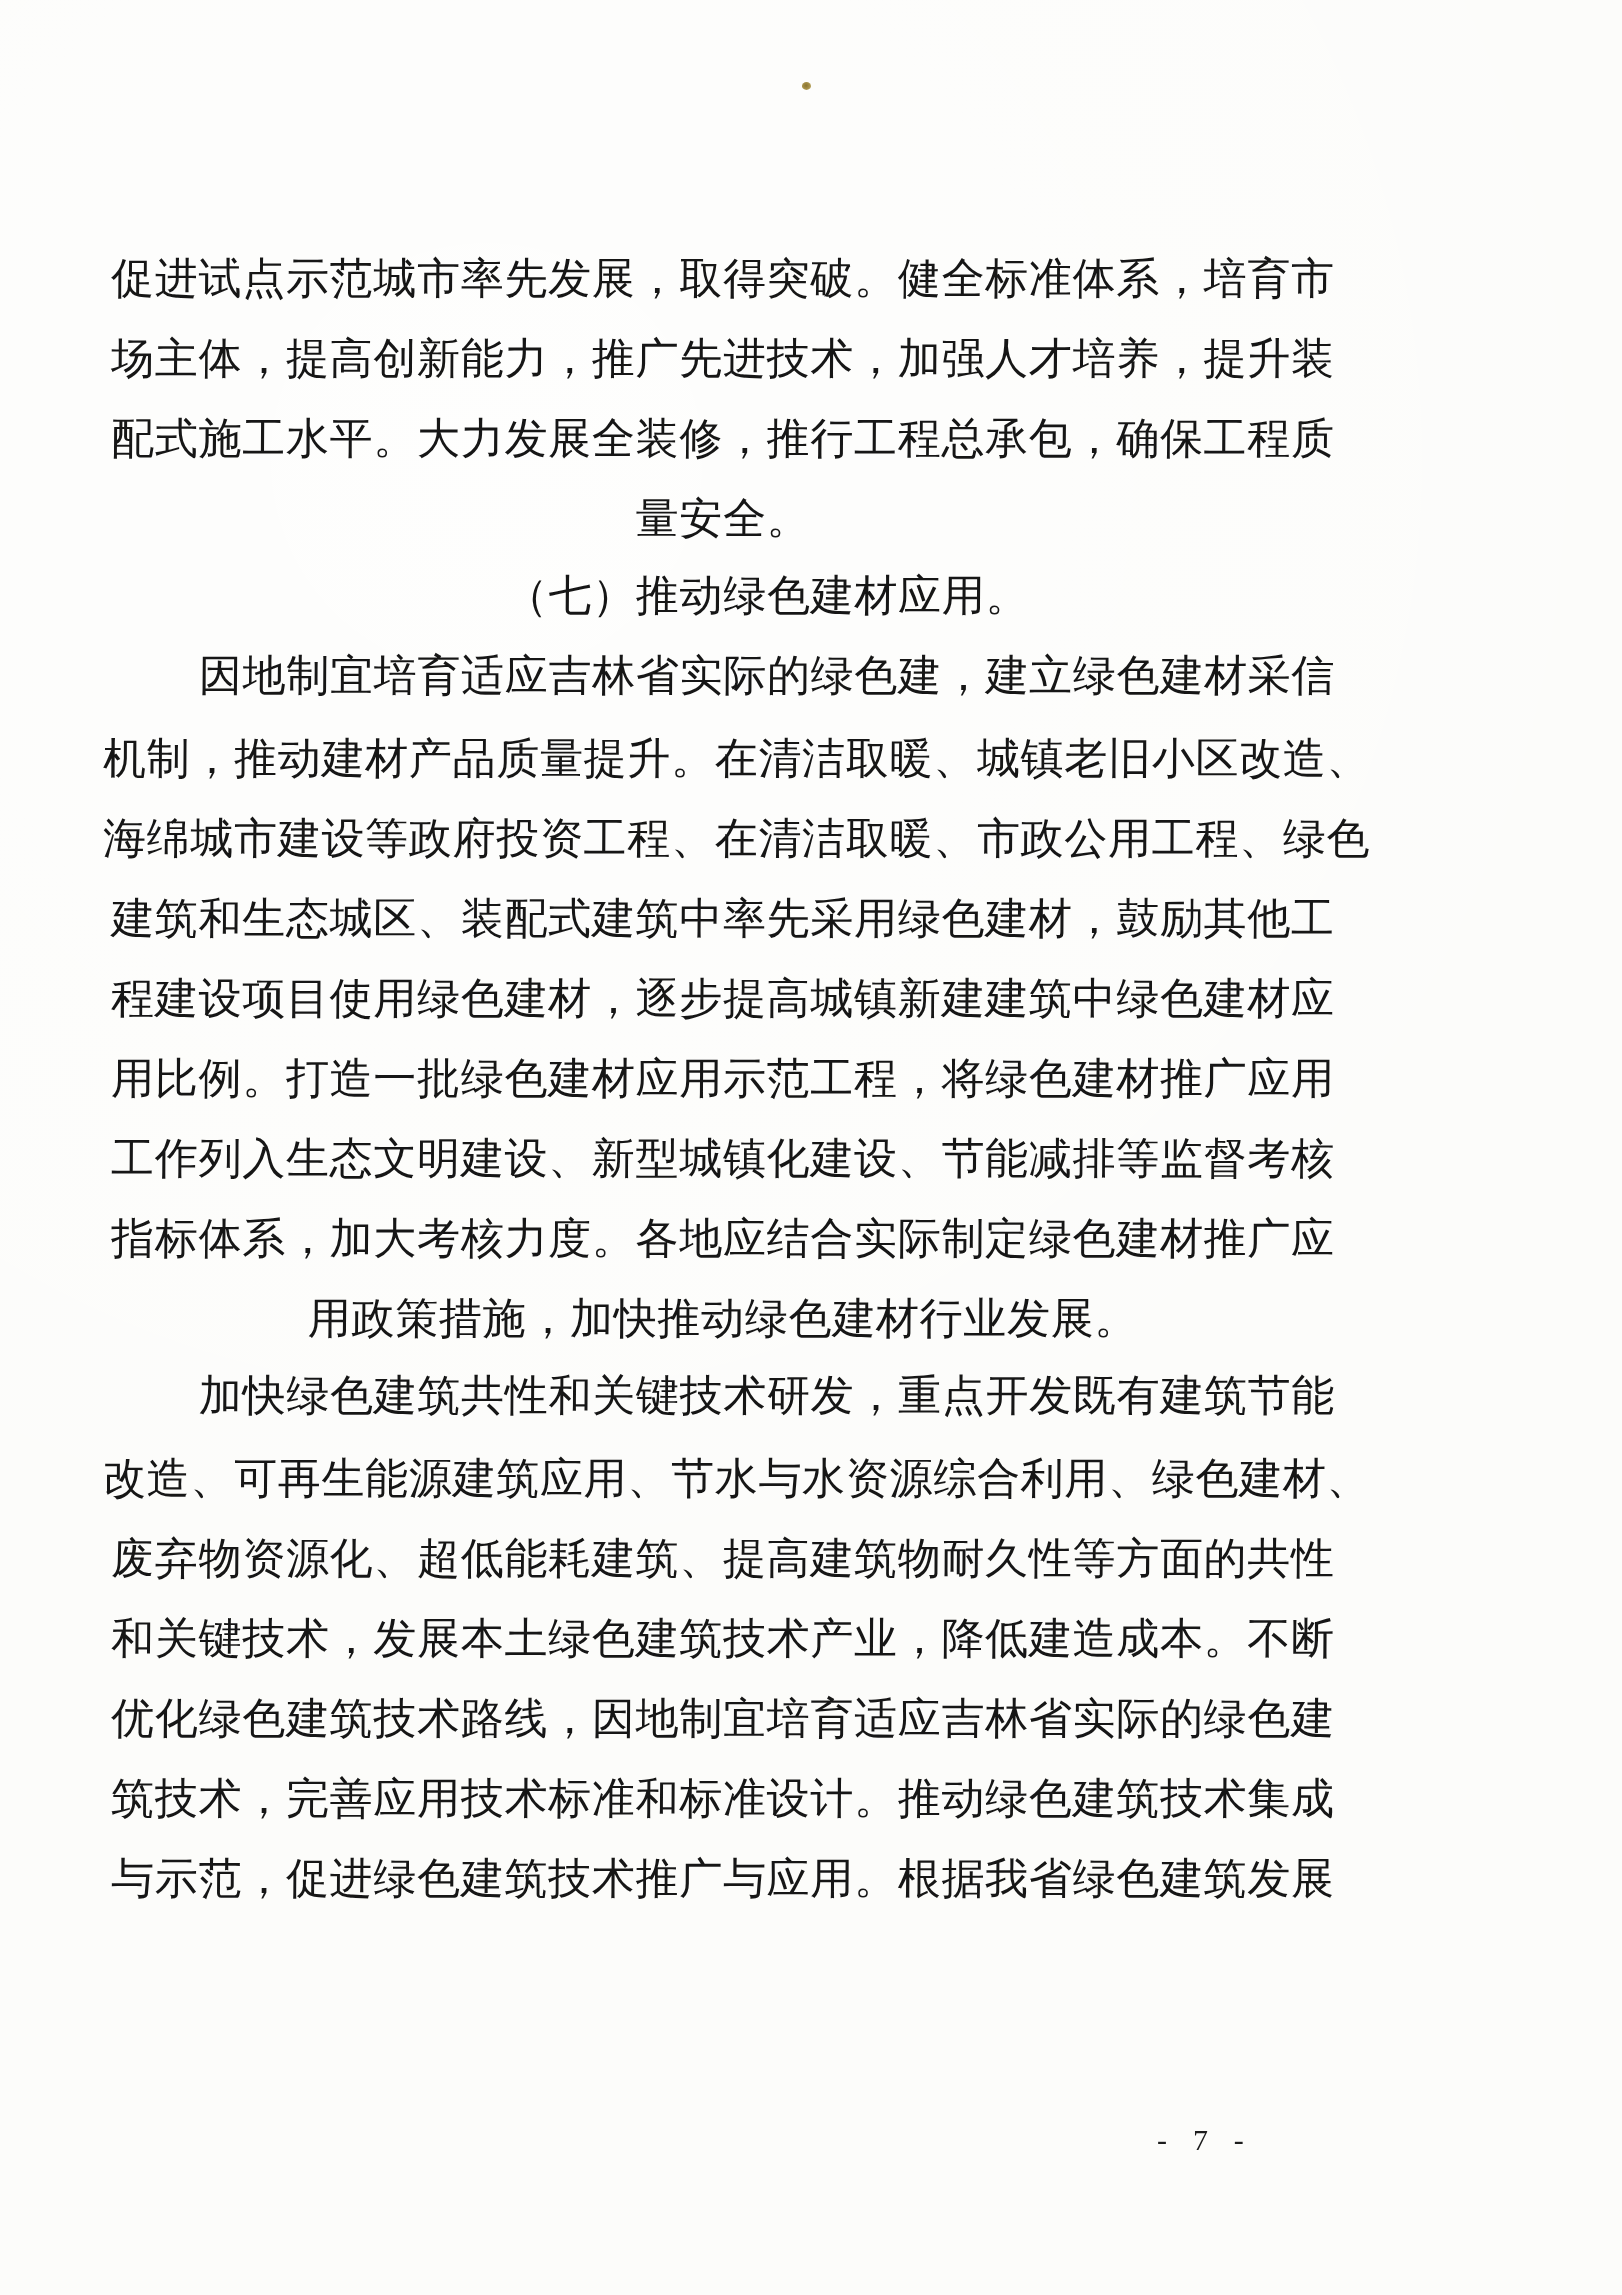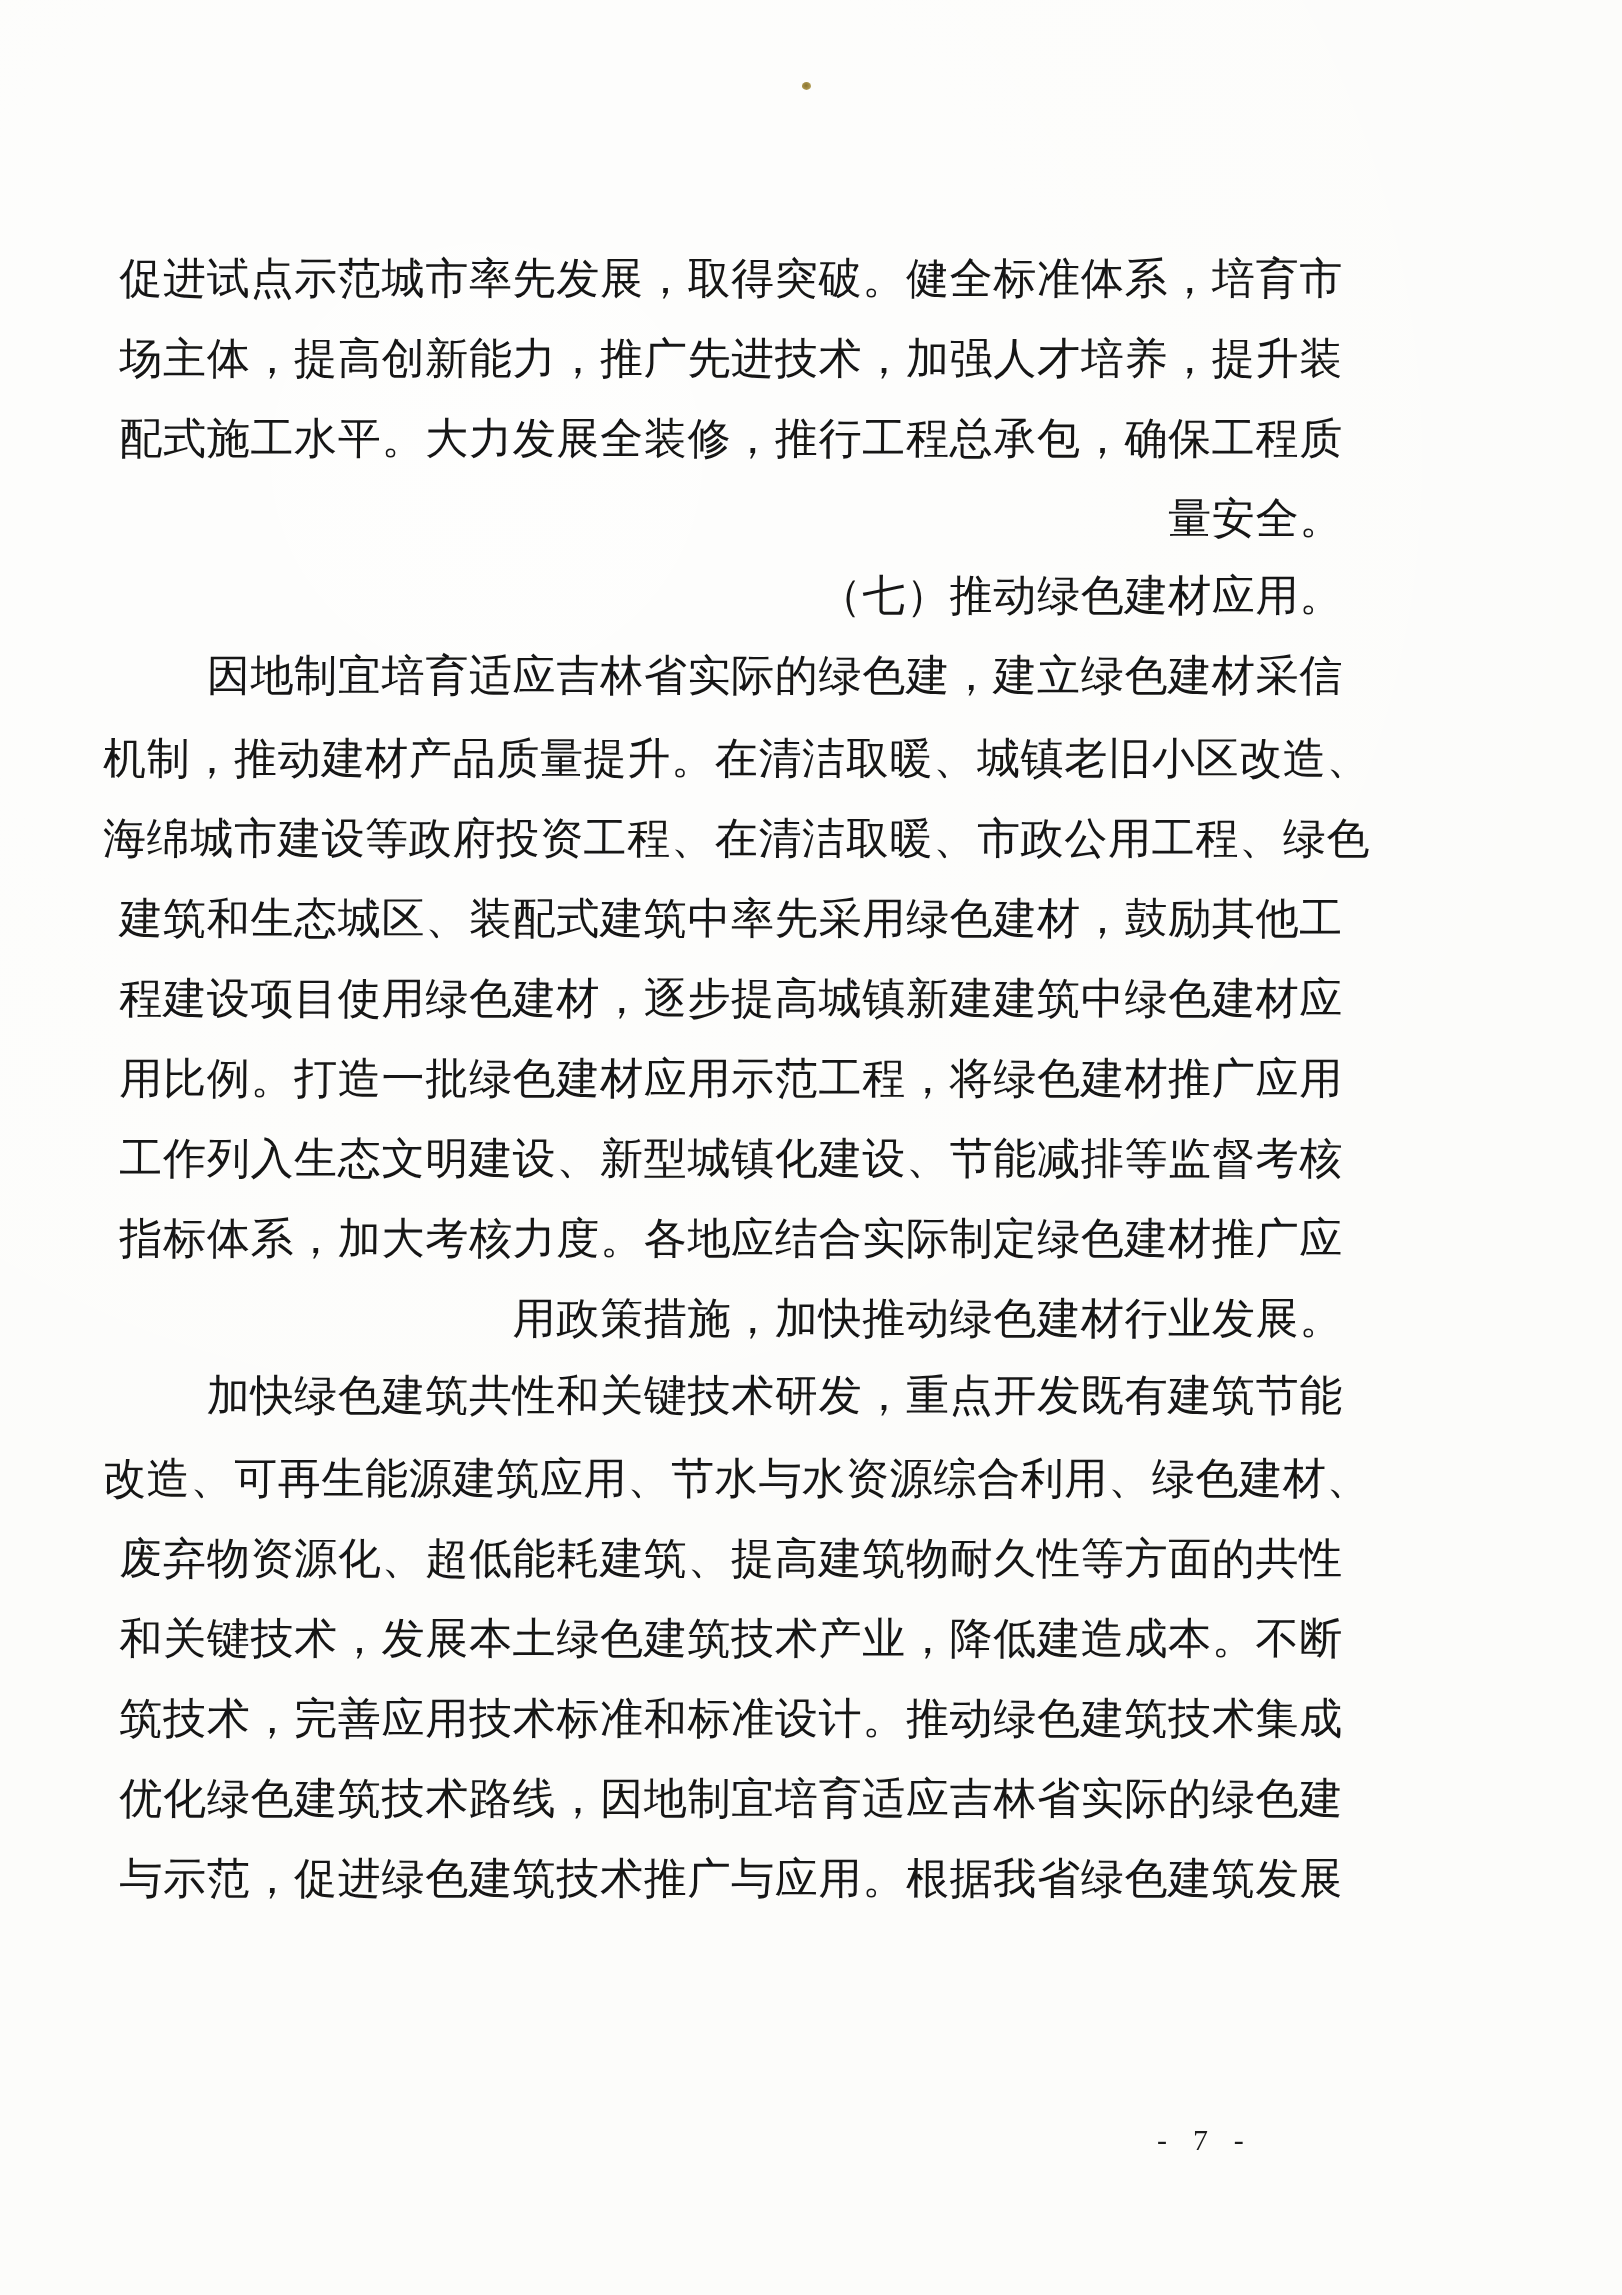--- a/index.html
+++ b/index.html
@@ -26,21 +26,21 @@
   }
   .text-block {
     position: absolute;
     left: 103px;
     top: 239px;
     width: 1240px;
     font-size: 43px;
     line-height: 80px;
     color: #161616;
     letter-spacing: 0.7px;
-    text-align: right;
+    text-align: center;
     white-space: nowrap;
   }
   .line {
     height: 80px;
   }
   .line.indent {
     padding-left: 88px;
     font-family: Liberation Mono, monospace;
   }
   
@@ -86,21 +86,21 @@
     <div class="line">建筑和生态城区、装配式建筑中率先采用绿色建材，鼓励其他工</div>
     <div class="line">程建设项目使用绿色建材，逐步提高城镇新建建筑中绿色建材应</div>
     <div class="line">用比例。打造一批绿色建材应用示范工程，将绿色建材推广应用</div>
     <div class="line">工作列入生态文明建设、新型城镇化建设、节能减排等监督考核</div>
     <div class="line">指标体系，加大考核力度。各地应结合实际制定绿色建材推广应</div>
     <div class="line">用政策措施，加快推动绿色建材行业发展。</div>
     <div class="line indent">加快绿色建筑共性和关键技术研发，重点开发既有建筑节能</div>
     <div class="line">改造、可再生能源建筑应用、节水与水资源综合利用、绿色建材、</div>
     <div class="line">废弃物资源化、超低能耗建筑、提高建筑物耐久性等方面的共性</div>
     <div class="line">和关键技术，发展本土绿色建筑技术产业，降低建造成本。不断</div>
+    <div class="line">优化绿色建筑技术路线，因地制宜培育适应吉林省实际的绿色建</div>
     <div class="line">筑技术，完善应用技术标准和标准设计。推动绿色建筑技术集成</div>
-    <div class="line">优化绿色建筑技术路线，因地制宜培育适应吉林省实际的绿色建</div>
     <div class="line">与示范，促进绿色建筑技术推广与应用。根据我省绿色建筑发展</div>
   </div>
 
   <div class="page-number">- 7 -</div>
 
 </div>
 
 
 </body></html>

